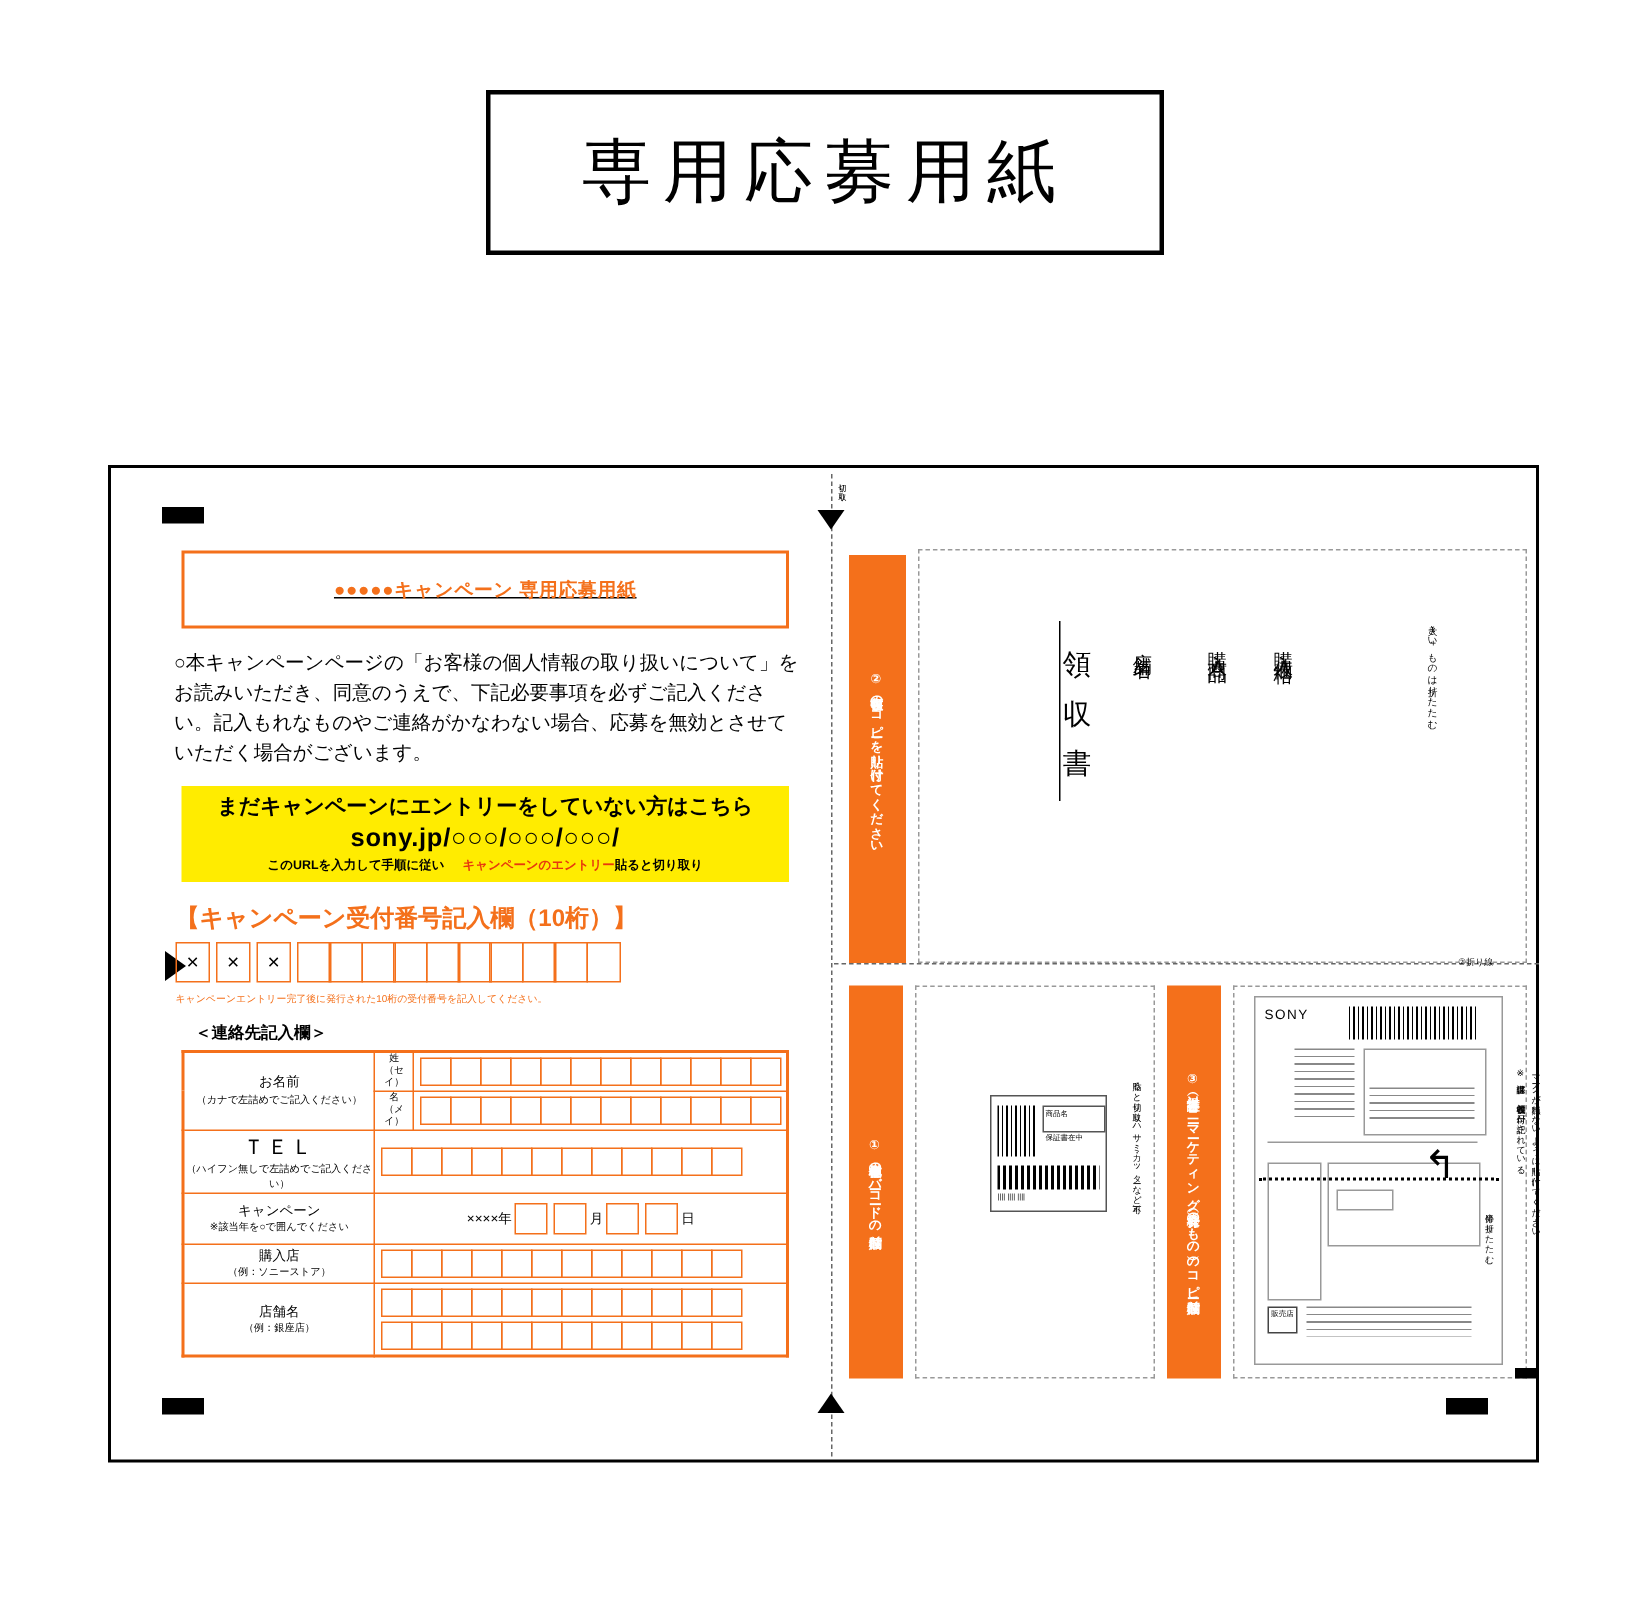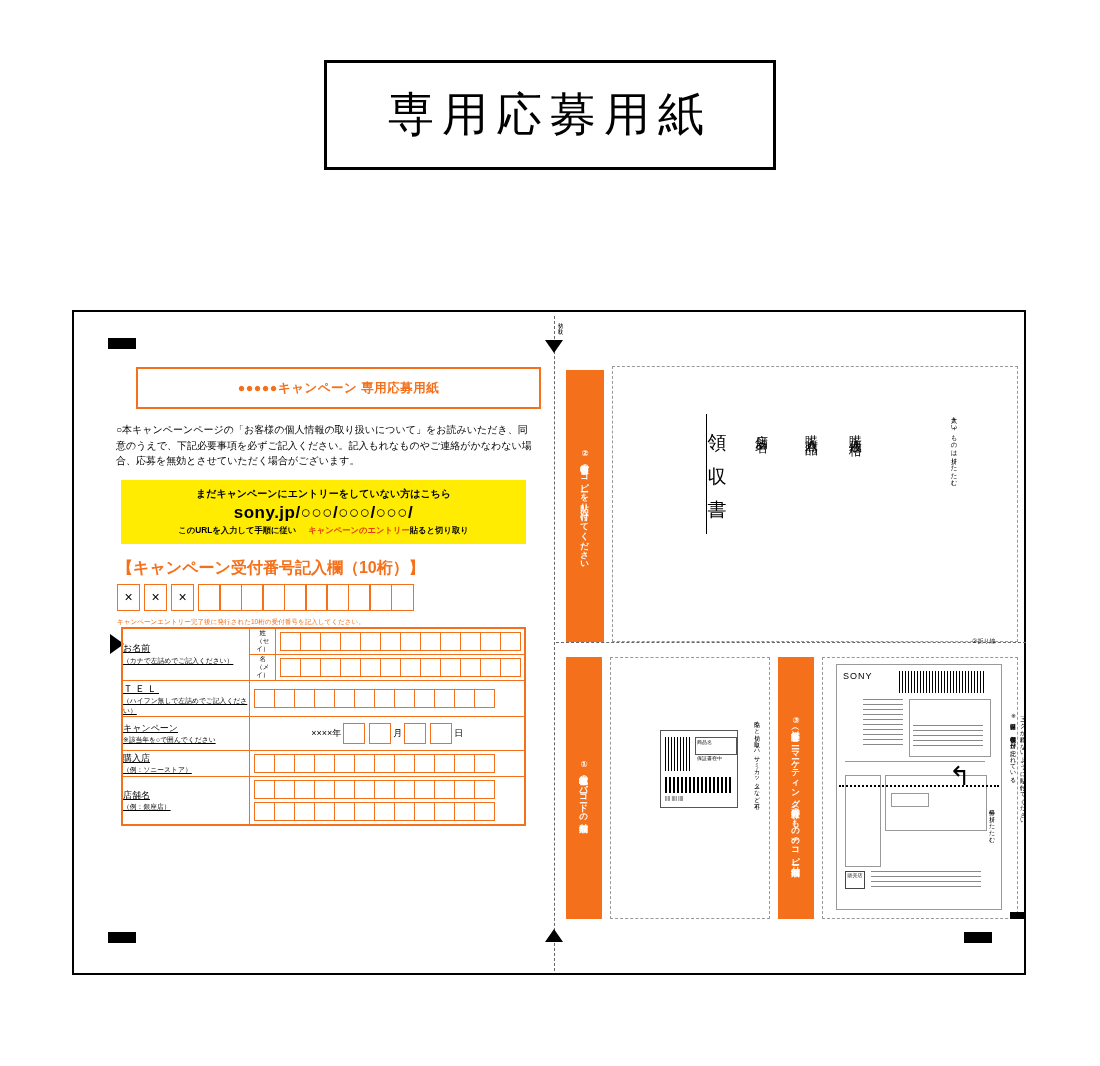--- a/index.html
+++ b/index.html
@@ -31,53 +31,53 @@
   .arrow-u{position:absolute;width:0;height:0;border-left:9px solid transparent;border-right:9px solid transparent;border-bottom:13px solid #000;}
   .arrow-r{position:absolute;width:0;height:0;border-top:10px solid transparent;border-bottom:10px solid transparent;border-left:14px solid #000;}
 
   .vtext{writing-mode:vertical-rl;text-orientation:upright;}
   .vtext-m{writing-mode:vertical-rl;}
 
   
   .left-panel{position:absolute;left:38px;top:55px;width:440px;height:560px;}
 
   .hdr-box{
-    border:2px solid #f4701b;box-sizing:border-box;width:405px;height:42px;
-    display:flex;align-items:center;justify-content:center;margin-left:24px;
+    border:2px solid #f4701b;box-sizing:border-box;width:405px;height:52px;
+    display:flex;align-items:center;justify-content:center;margin-left:9px;text-decoration:underline;
   }
   .hdr-box .hdr-t{color:#f4701b;font-weight:bold;font-size:12.5px;letter-spacing:.5px;}
 
-  .note{font-size:10px;line-height:1.55;margin:13px 0 0 4px;width:420px;}
+  .note{font-size:13px;line-height:1.55;margin:13px 0 0 4px;width:420px;}
 
   .yellow{
     background:#ffec00;width:405px;height:64px;margin:11px 0 0 9px;
     display:flex;flex-direction:column;align-items:center;justify-content:center;box-sizing:border-box;
   }
-  .yellow .l1{font-size:10px;font-weight:bold;}
+  .yellow .l1{font-size:14px;font-weight:bold;}
   .yellow .l2{font-size:17px;font-weight:bold;letter-spacing:.5px;margin:2px 0;}
   .yellow .l3{font-size:8.3px;font-weight:bold;}
   .yellow .l3 .or{color:#e8380d;margin-left:12px;}
 
   .sec-title{color:#f4701b;font-weight:bold;font-size:16px;margin:14px 0 5px 5px;}
 
   .boxrow{display:flex;margin-left:5px;}
   .cellbox{width:23px;height:27px;border:1.6px solid #f4701b;box-sizing:border-box;display:flex;align-items:center;justify-content:center;font-size:14px;color:#000;}
   .cellbox.sep{margin-right:4px;}
   .cellbox.joint{margin-left:-1.6px;}
 
   .smallnote{color:#f4701b;font-size:6.6px;margin:7px 0 0 5px;}
 
   .renraku{font-weight:bold;font-size:11px;margin:10px 0 4px 18px;}
 
   
   .ftable{border:2px solid #f4701b;box-sizing:border-box;width:405px;margin-left:9px;border-collapse:collapse;}
   .ftable td{border:1px solid #f4701b;padding:0;vertical-align:middle;}
-  .lbl{width:140px;font-size:9px;line-height:1.5;padding:5px 2px;text-decoration:underline;}
+  .lbl{width:140px;text-align:center;font-size:9px;line-height:1.5;padding:5px 2px;}
   .lbl .sub{font-size:6.8px;}
-  .lbl .big{font-size:10px;letter-spacing:2px;}
+  .lbl .big{font-size:14px;letter-spacing:2px;}
   .sub-lbl{width:26px;text-align:center;font-size:6.5px;line-height:1.2;}
   .grid{display:flex;padding:3px 4px;}
   .g{width:21px;height:19px;border:1px solid #f4701b;box-sizing:border-box;margin-right:-1px;}
   .datecell{display:flex;align-items:center;font-size:9px;padding:6px 4px;justify-content:center;}
   .datecell .db{width:22px;height:21px;border:1px solid #f4701b;box-sizing:border-box;margin:0 2px;}
 
   
   .rp-label{
     background:#f4701b;color:#fff;font-weight:bold;font-size:8.5px;
     display:flex;align-items:center;justify-content:center;
@@ -147,20 +147,21 @@
       <div class="cellbox joint"></div>
       <div class="cellbox joint"></div>
       <div class="cellbox joint"></div>
       <div class="cellbox joint"></div>
       <div class="cellbox joint"></div>
       <div class="cellbox joint"></div>
     </div>
 
     <div class="smallnote">キャンペーンエントリー完了後に発行された10桁の受付番号を記入してください。</div>
 
+    <div class="renraku">＜連絡先記入欄＞</div>
 
     <table class="ftable">
 
       <tbody>
           <tr>
         <td class="lbl" rowspan="2">
           <div>お名前</div>
           <div class="sub">（カナで左詰めでご記入ください）</div>
         </td>
         <td class="sub-lbl">姓<br>（セイ）</td>

